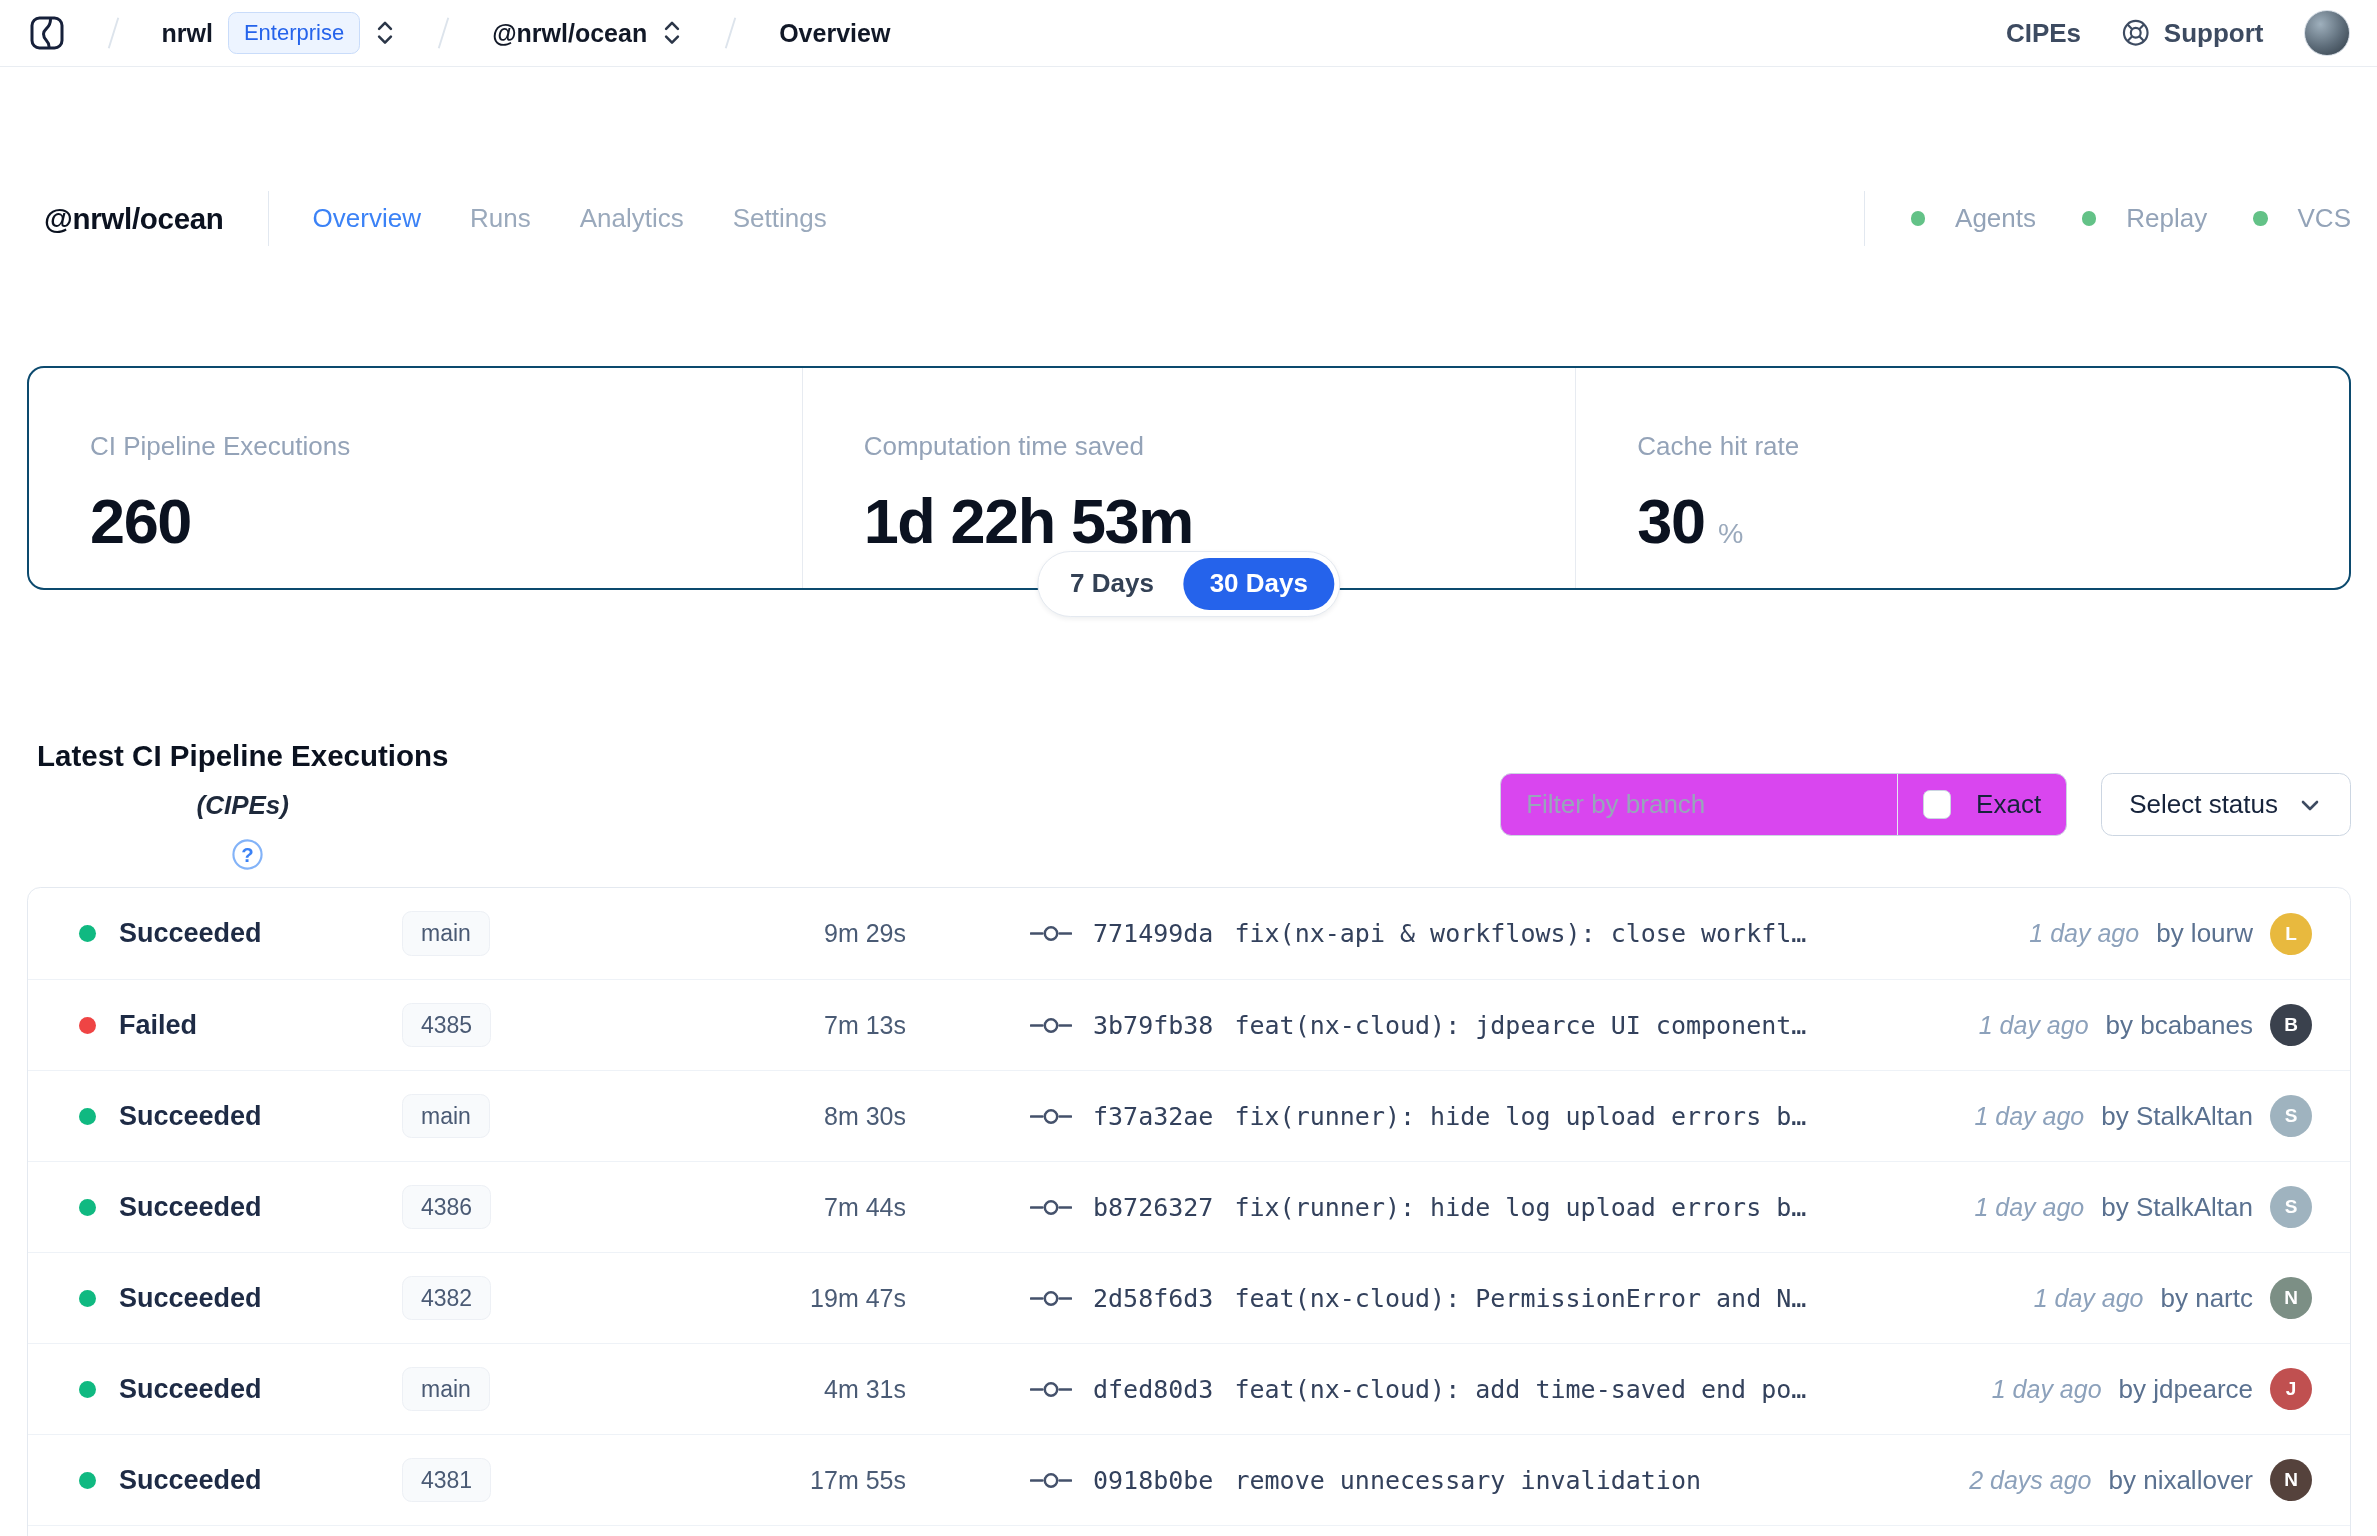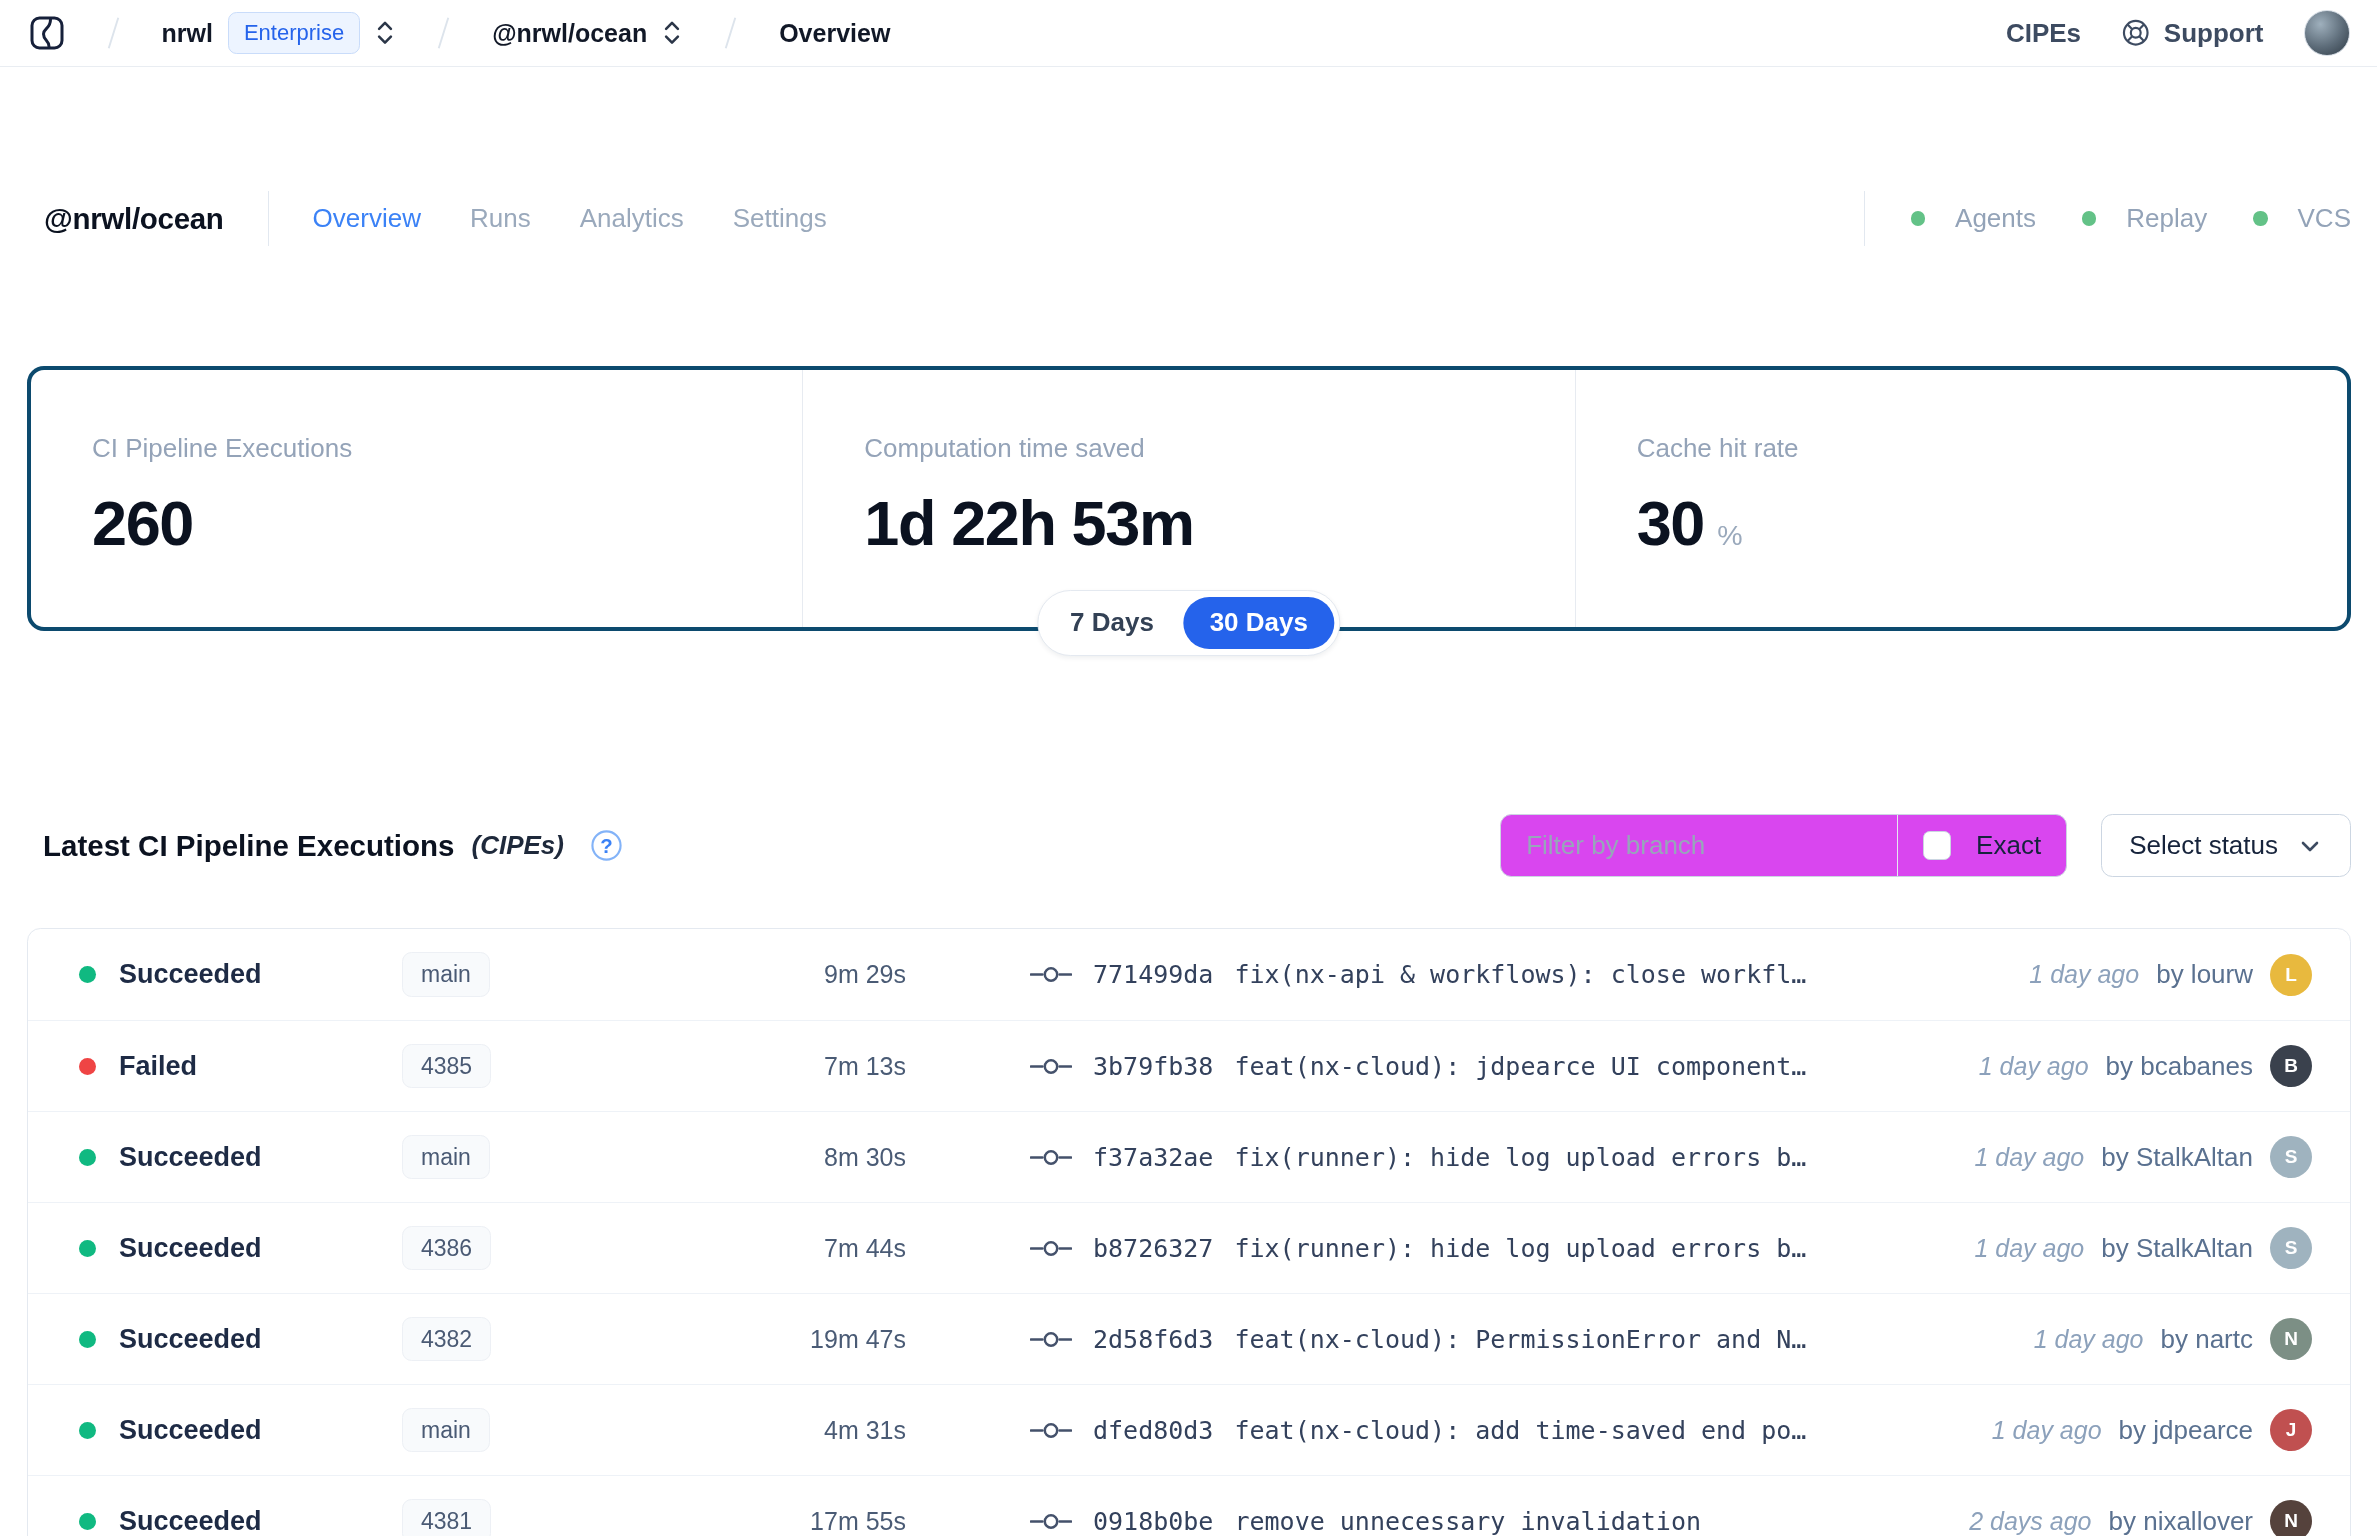--- a/index.html
+++ b/index.html
@@ -23,33 +23,33 @@
   .ws-title{font-size:29.5px;font-weight:700;letter-spacing:-0.3px;color:#0b1220;margin-left:17px;}
   .ws-divider{width:1px;height:55px;background:#e2e8f0;margin:0 44px;}
   .tabs{display:flex;align-items:center;gap:49px;}
   .tab{font-size:26px;color:#9aa9bc;cursor:pointer;}
   .tab.active{color:var(--tab-active,#3b82f6);font-weight:500;}
   .services{margin-left:auto;display:flex;align-items:center;gap:46px;border-left:1px solid #e2e8f0;padding-left:46px;height:55px;}
   .service{display:flex;align-items:center;gap:30px;font-size:26px;color:#93a3b8;}
   .service-dot{width:14.3px;height:14.3px;border-radius:50%;background:var(--service-dot,#63c287);}
 
   
-  .stats{position:relative;margin:120px 27px 0;border:4px solid #0c4a6e;border-radius:17px;display:flex;height:265px;box-sizing:border-box;background:#fff;}
+  .stats{position:relative;margin:120px 27px 0;border:2px solid #0c4a6e;border-radius:17px;display:flex;height:224px;box-sizing:border-box;background:#fff;}
   .stat-card{flex:1;padding:63px 61px;box-sizing:border-box;}
   .stat-card + .stat-card{border-left:1px solid #e7ebf1;}
   .stat-label{font-size:26px;font-weight:500;color:#94a3b8;}
   .stat-value{margin-top:23px;font-size:63px;font-weight:800;letter-spacing:-1.4px;color:#0b1220;display:flex;align-items:baseline;gap:13.3px;}
   .stat-suffix{font-size:28.5px;font-weight:500;letter-spacing:0;color:#9aa9bc;}
   .period-toggle{position:absolute;left:50%;bottom:-28.5px;transform:translateX(-50%);background:#fff;border:1px solid #e4e9f0;border-radius:950px;padding:5.7px;display:flex;gap:3.8px;box-shadow:0 1.9px 5.7px rgba(15,23,42,.07);}
   .period-btn{font-family:inherit;font-size:26px;font-weight:600;color:#334155;padding:10.5px 26px;border-radius:950px;background:transparent;border:none;cursor:pointer;}
   .period-btn.active{background:var(--accent,#2563eb);color:#fff;}
 
   
   .cipe-header{margin:183px 27px 0;display:flex;align-items:center;height:63px;}
-  .cipe-title-group{display:flex;align-items:center;gap:17px;margin-left:16px;}
+  .cipe-title-group{display:flex;align-items:center;gap:17px;margin-left:10px;flex-direction:column;}
   .cipe-title{font-size:29.5px;font-weight:700;color:#0b1220;}
   .cipe-suffix{font-size:26px;font-weight:600;font-style:italic;color:#1e293b;}
   .help-icon{margin-left:9.5px;display:flex;}
   .cipe-controls{margin-left:auto;display:flex;align-items:center;gap:34px;}
   .filter-group{display:flex;align-items:center;width:567px;height:63px;border:1px solid #ccd6e2;border-radius:11.4px;background:#d946ef;box-sizing:border-box;}
   .filter-input{flex:1;min-width:0;border:none;outline:none;font-family:inherit;font-size:26px;color:#1e293b;padding:0 25px;background:transparent;}
   .filter-input::placeholder{color:#97a6ba;}
   .exact-toggle{display:flex;align-items:center;gap:25px;padding:0 25px;height:100%;border-left:1px solid #e4e9f0;cursor:pointer;}
   .checkbox{width:28.5px;height:28.5px;border:1.9px solid #cbd5e1;border-radius:6.7px;background:#fff;box-sizing:border-box;}
   .exact-label{font-size:26px;color:#16233b;}

